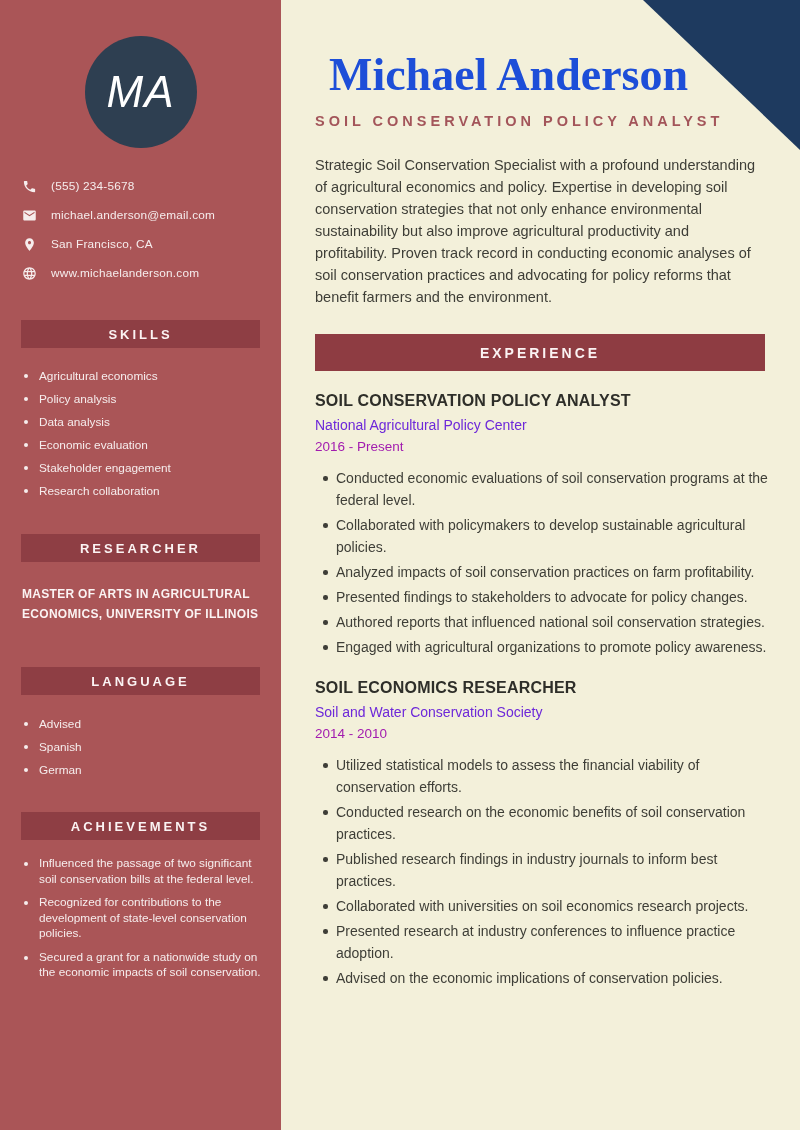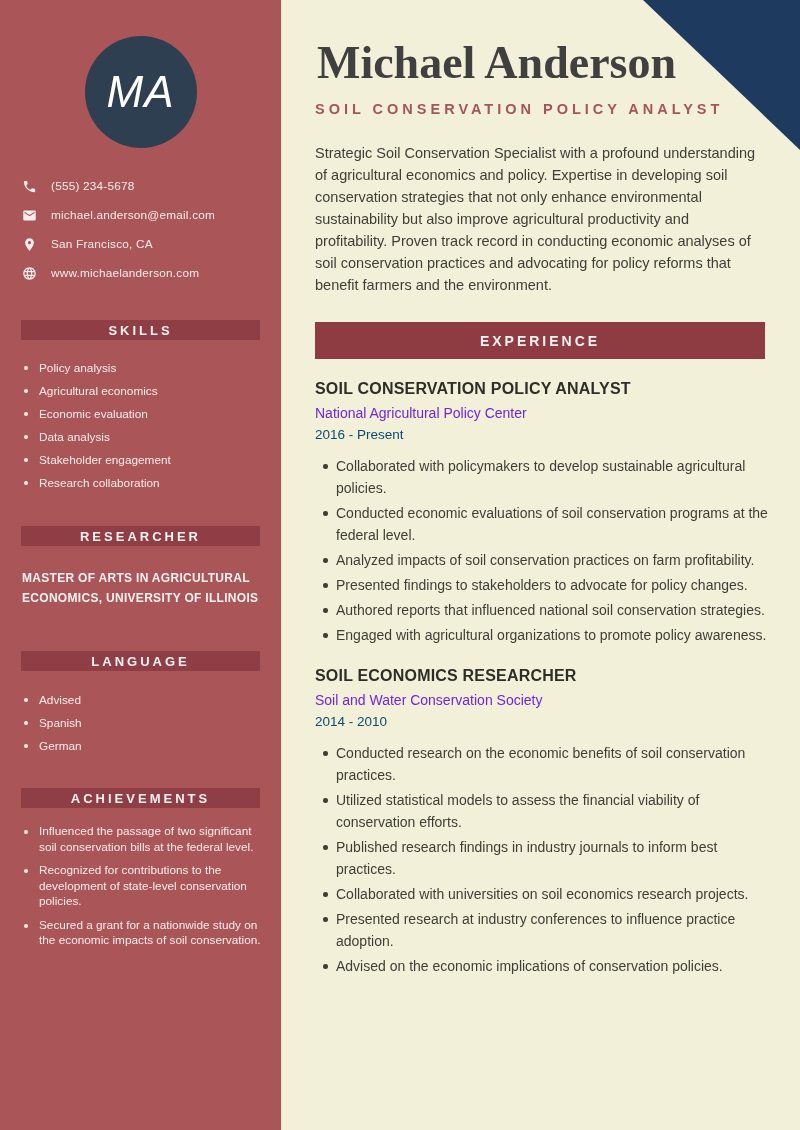--- a/index.html
+++ b/index.html
@@ -10,48 +10,48 @@
   .sidebar{width:281px;min-width:281px;height:100%;background:#aa5557;color:#f6eded;box-sizing:border-box;}
   .avatar{width:112px;height:112px;margin:36px auto 0;background:#2e3f51;border-radius:50%;
           display:flex;align-items:center;justify-content:center;font-style:italic;}
   .avatar span{color:#fff;font-size:44px;font-weight:500;letter-spacing:1px;}
   .contact{margin:30px 0 0;padding:0 14px 0 22px;list-style:none;}
   .contact li{display:flex;align-items:center;margin-bottom:13px;height:16px;}
   .contact .ico{width:15px;height:15px;margin-right:14px;flex:0 0 15px;display:flex;align-items:center;}
   .contact .ico svg{width:15px;height:15px;fill:#f6eded;}
   .contact .txt{font-size:11.8px;letter-spacing:.2px;}
 
-  .bar{height:20px;margin:0 21px;background:#8e3e44;display:flex;align-items:center;justify-content:center;}
+  .bar{height:28px;margin:0 21px;background:#8e3e44;display:flex;align-items:center;justify-content:center;}
   .bar span{color:#fbf3f3;font-size:13px;font-weight:bold;letter-spacing:3px;}
   .bar.skills{margin-top:39px;}
   .bar.education{margin-top:35px;}
   .bar.language{margin-top:43px;}
   .bar.achievements{margin-top:34px;}
 
   .side-list{list-style:none;margin:20px 0 0;padding:0 18px 0 24px;}
   .side-list li{position:relative;padding-left:15px;font-size:11.8px;line-height:16px;margin-bottom:7px;}
   .side-list li::before{content:"";position:absolute;left:0;top:6px;width:4px;height:4px;border-radius:50%;background:#f6eded;}
   .side-list.spread li{margin-bottom:8px;line-height:15.5px;}
 
   .edu-degree{margin:22px 22px 0;font-size:12px;font-weight:bold;line-height:20px;letter-spacing:.3px;color:#fbf3f3;}
 
   
   .main{flex:1;position:relative;box-sizing:border-box;padding:38px 27px 0 34px;}
   .corner{position:absolute;top:0;right:0;width:157px;height:150px;background:#1e3a5f;
           clip-path:polygon(0 0,100% 0,100% 100%);}
-  h1.name{margin:2px;font-family:"Liberation Serif",serif;font-weight:bold;font-size:46px;line-height:1.0;color:#404040;}
+  h1.name{margin:14px;font-family:"Liberation Serif",serif;font-weight:bold;font-size:46px;line-height:1.0;color:#1d4ed8;}
   h2.role{margin:15px 0 0;font-size:14.5px;font-weight:600;letter-spacing:4px;color:#a3555a;}
   .summary{margin:25px 0 0;max-width:450px;font-size:14.5px;line-height:22px;color:#3e3e37;}
   .exp-bar{margin-top:26px;width:450px;height:37px;background:#8e3c42;display:flex;align-items:center;justify-content:center;}
   .exp-bar span{color:#fbf3f3;font-size:14px;font-weight:bold;letter-spacing:3px;}
 
   .job{margin-top:21px;max-width:462px;}
   .job h3{margin:0;font-size:16px;font-weight:bold;color:#2e2e29;letter-spacing:.2px;}
   .job .company{margin:7px 0 0;font-size:14px;color:#6d28d9;}
-  .job .dates{margin:6px 0 0;font-size:13.5px;color:#0c4a6e;}
+  .job .dates{margin:6px 0 0;font-size:13.5px;color:#a21caf;}
   .job ul{margin:13px 0 0;padding:0 0 0 8px;list-style:none;}
   .job li{position:relative;padding-left:13px;font-size:14px;line-height:22px;color:#3e3e37;margin-bottom:3px;}
   .job li::before{content:"";position:absolute;left:0;top:9px;width:4.5px;height:4.5px;border-radius:50%;background:#3e3e37;}
 </style>
 </head>
 <body>
 
 <div class="page">
 
   <aside class="sidebar">
@@ -91,24 +91,24 @@
             </svg>
         </span>
         <span class="txt">www.michaelanderson.com</span>
       </li>
     </ul>
 
     <div class="bar skills">
       <span>SKILLS</span>
     </div>
     <ul class="side-list">
+      <li>Agricultural economics</li>
       <li>Policy analysis</li>
-      <li>Agricultural economics</li>
+      <li>Data analysis</li>
       <li>Economic evaluation</li>
-      <li>Data analysis</li>
       <li>Stakeholder engagement</li>
       <li>Research collaboration</li>
     </ul>
 
     <div class="bar education">
       <span>RESEARCHER</span>
     </div>
     <p class="edu-degree">MASTER OF ARTS IN AGRICULTURAL ECONOMICS, UNIVERSITY OF ILLINOIS</p>
 
     <div class="bar language">
@@ -140,36 +140,36 @@
 
     <div class="exp-bar">
       <span>EXPERIENCE</span>
     </div>
 
     <section class="job">
       <h3>SOIL CONSERVATION POLICY ANALYST</h3>
       <p class="company">National Agricultural Policy Center</p>
       <p class="dates">2016 - Present</p>
       <ul>
+        <li>Conducted economic evaluations of soil conservation programs at the federal level.</li>
         <li>Collaborated with policymakers to develop sustainable agricultural policies.</li>
-        <li>Conducted economic evaluations of soil conservation programs at the federal level.</li>
         <li>Analyzed impacts of soil conservation practices on farm profitability.</li>
         <li>Presented findings to stakeholders to advocate for policy changes.</li>
         <li>Authored reports that influenced national soil conservation strategies.</li>
         <li>Engaged with agricultural organizations to promote policy awareness.</li>
       </ul>
     </section>
 
     <section class="job">
       <h3>SOIL ECONOMICS RESEARCHER</h3>
       <p class="company">Soil and Water Conservation Society</p>
       <p class="dates">2014 - 2010</p>
       <ul>
+        <li>Utilized statistical models to assess the financial viability of conservation efforts.</li>
         <li>Conducted research on the economic benefits of soil conservation practices.</li>
-        <li>Utilized statistical models to assess the financial viability of conservation efforts.</li>
         <li>Published research findings in industry journals to inform best practices.</li>
         <li>Collaborated with universities on soil economics research projects.</li>
         <li>Presented research at industry conferences to influence practice adoption.</li>
         <li>Advised on the economic implications of conservation policies.</li>
       </ul>
     </section>
   </main>
 
 </div>
 

